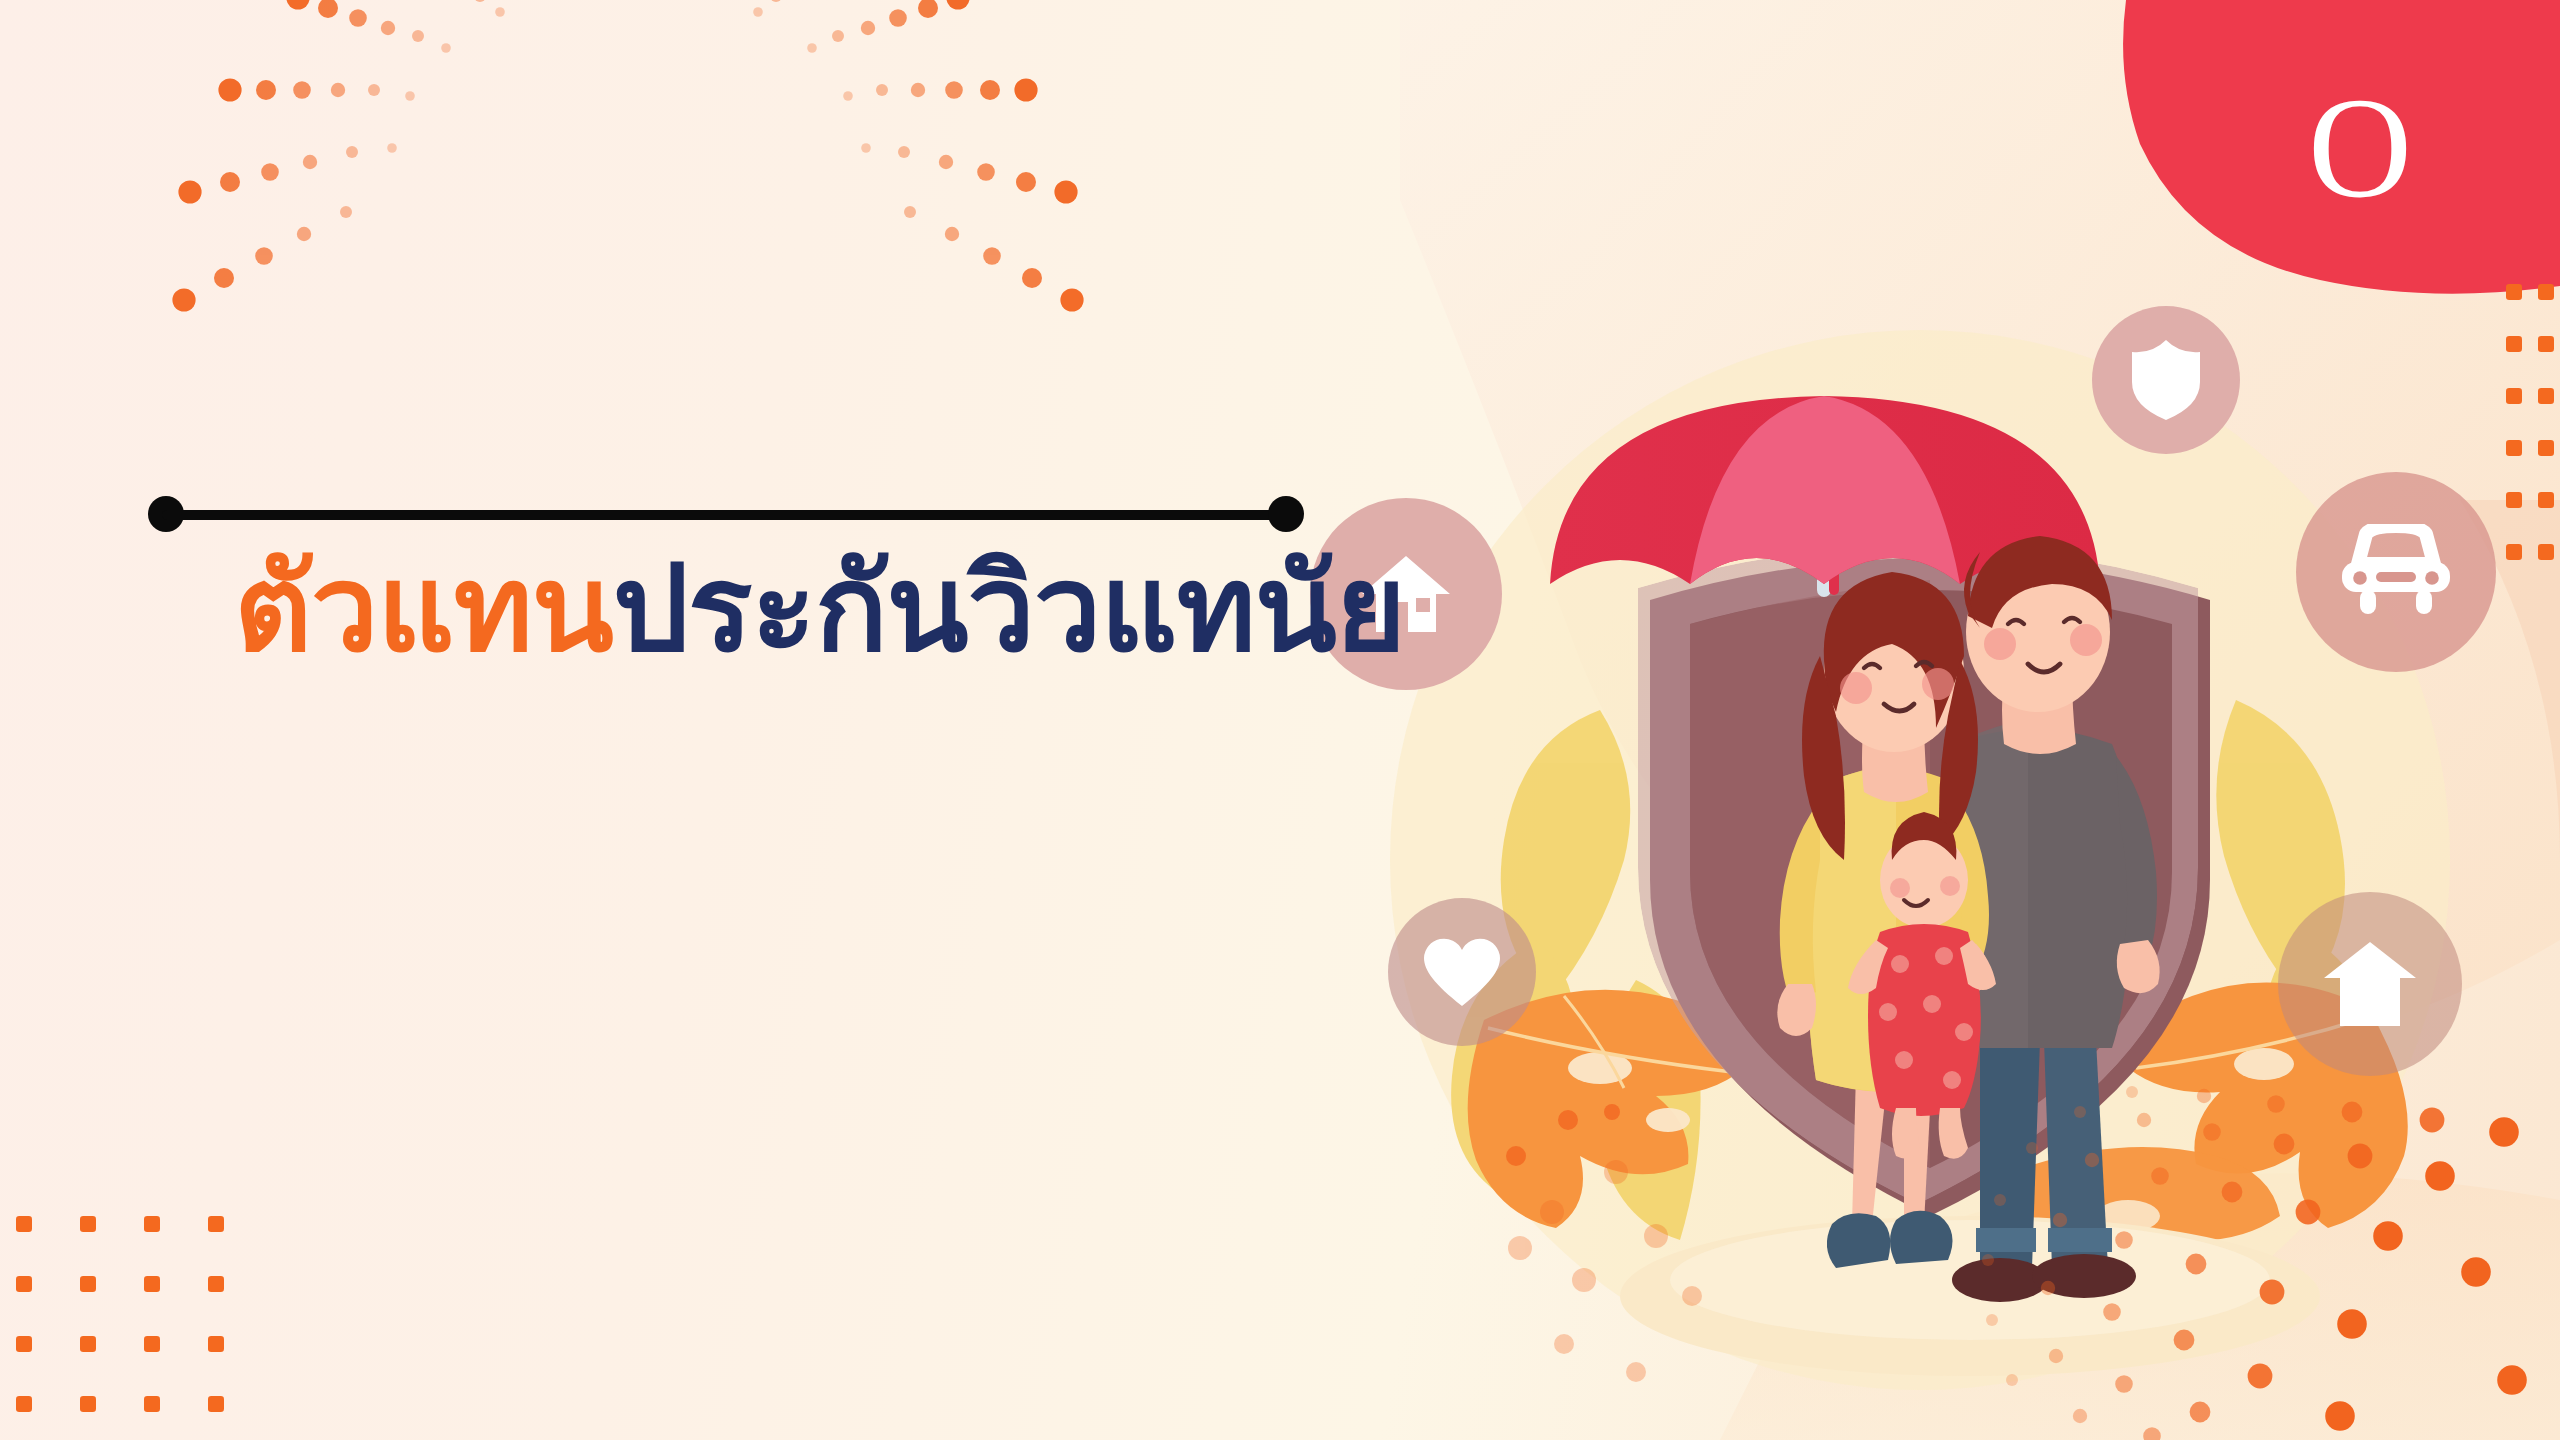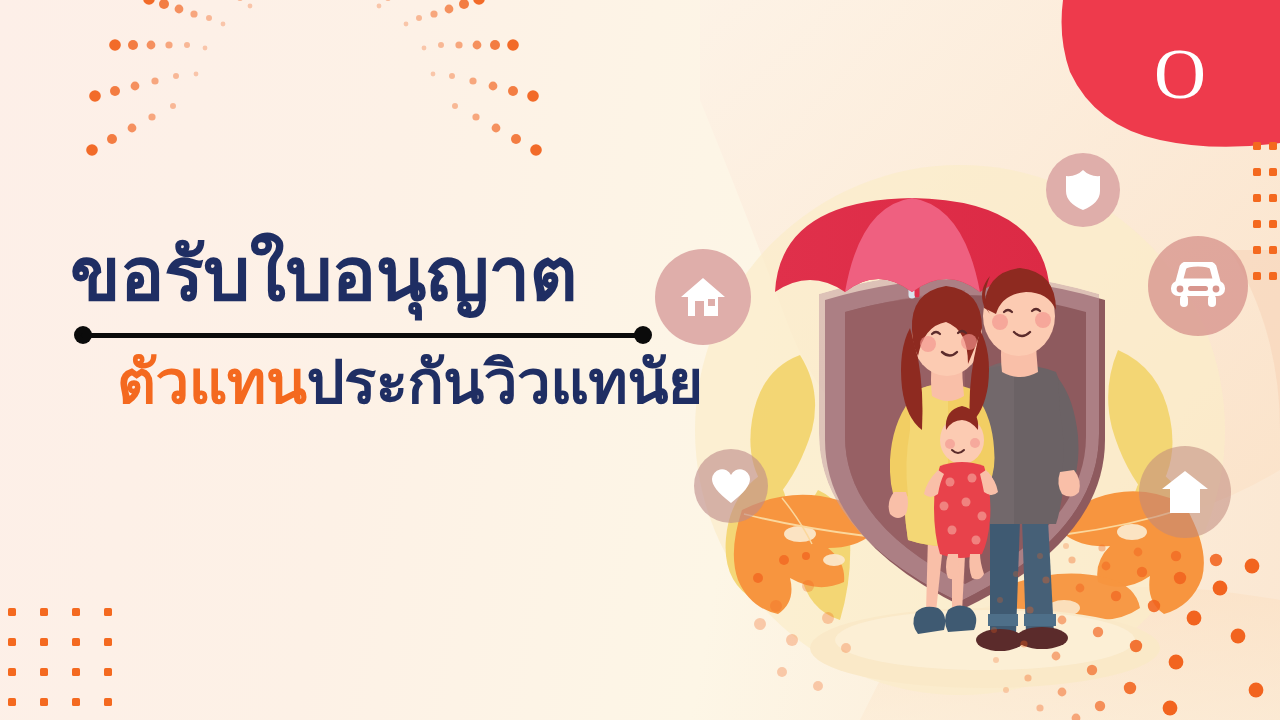--- a/index.html
+++ b/index.html
@@ -494,21 +494,20 @@
 
   <div class="icon-bubble" id="bubble-house2">
     <span>
       <svg width="50" height="46" viewBox="0 0 50 46">
         <path d="M25 2 L48 20 L40 20 L40 44 L10 44 L10 20 L2 20 Z" fill="#FFFFFF"></path>
       </svg>
     </span>
   </div>
 
   <div id="headline-block">
-    <div class="line-main">ขอรับใบอนุญาต</div>
     <div id="divider-rule">
       <span class="knob left"></span>
       <span class="bar"></span>
       <span class="knob right"></span>
     </div>
     <div class="line-sub"><span class="accent-orange">ตัวแทน</span><span class="accent-navy">ประกันวิวแทนัย</span></div>
   </div>
 
 </div>
 

